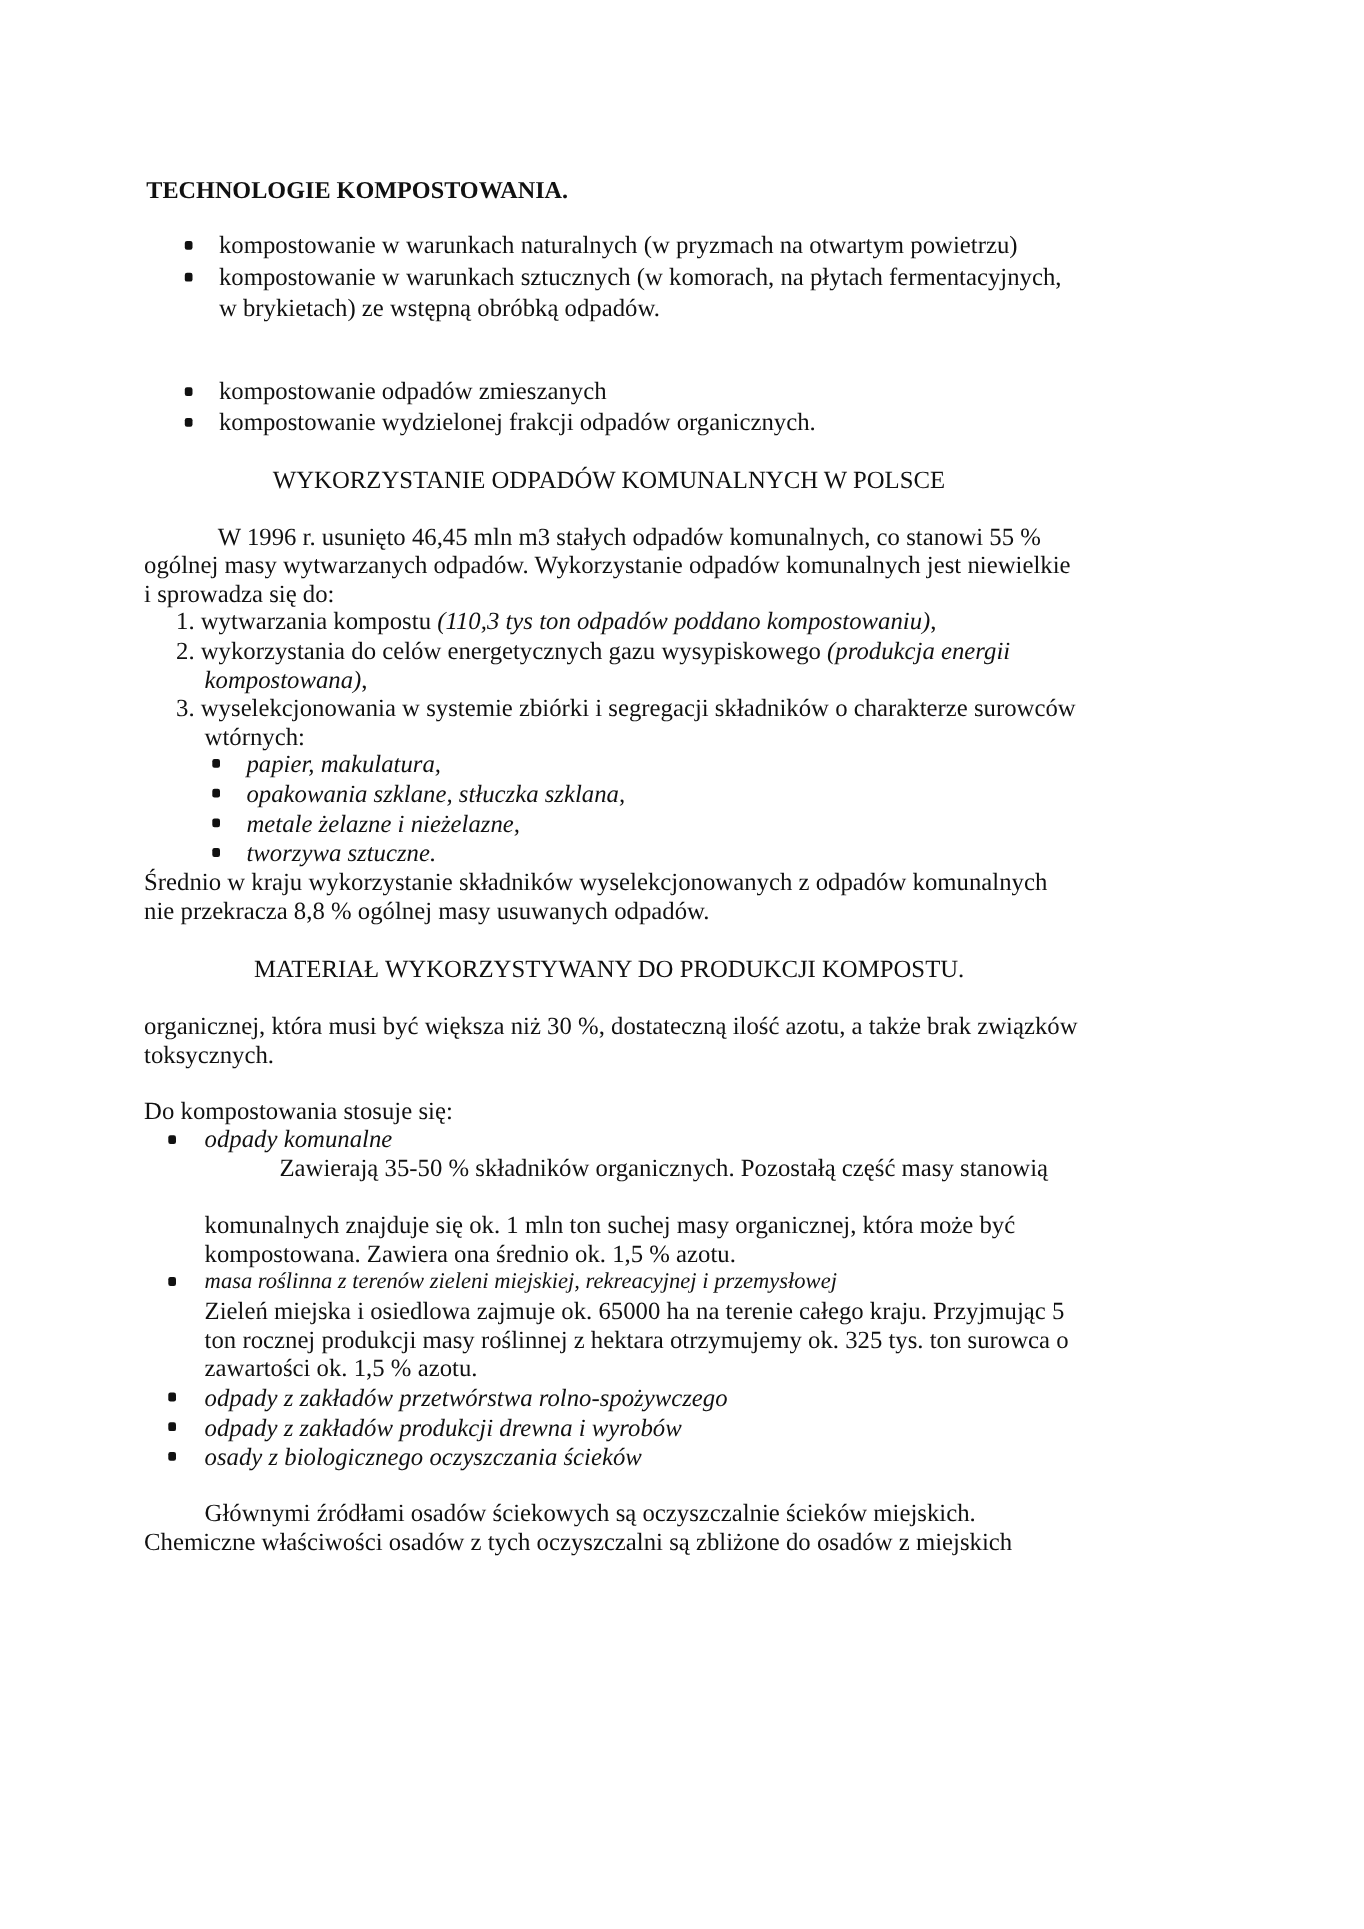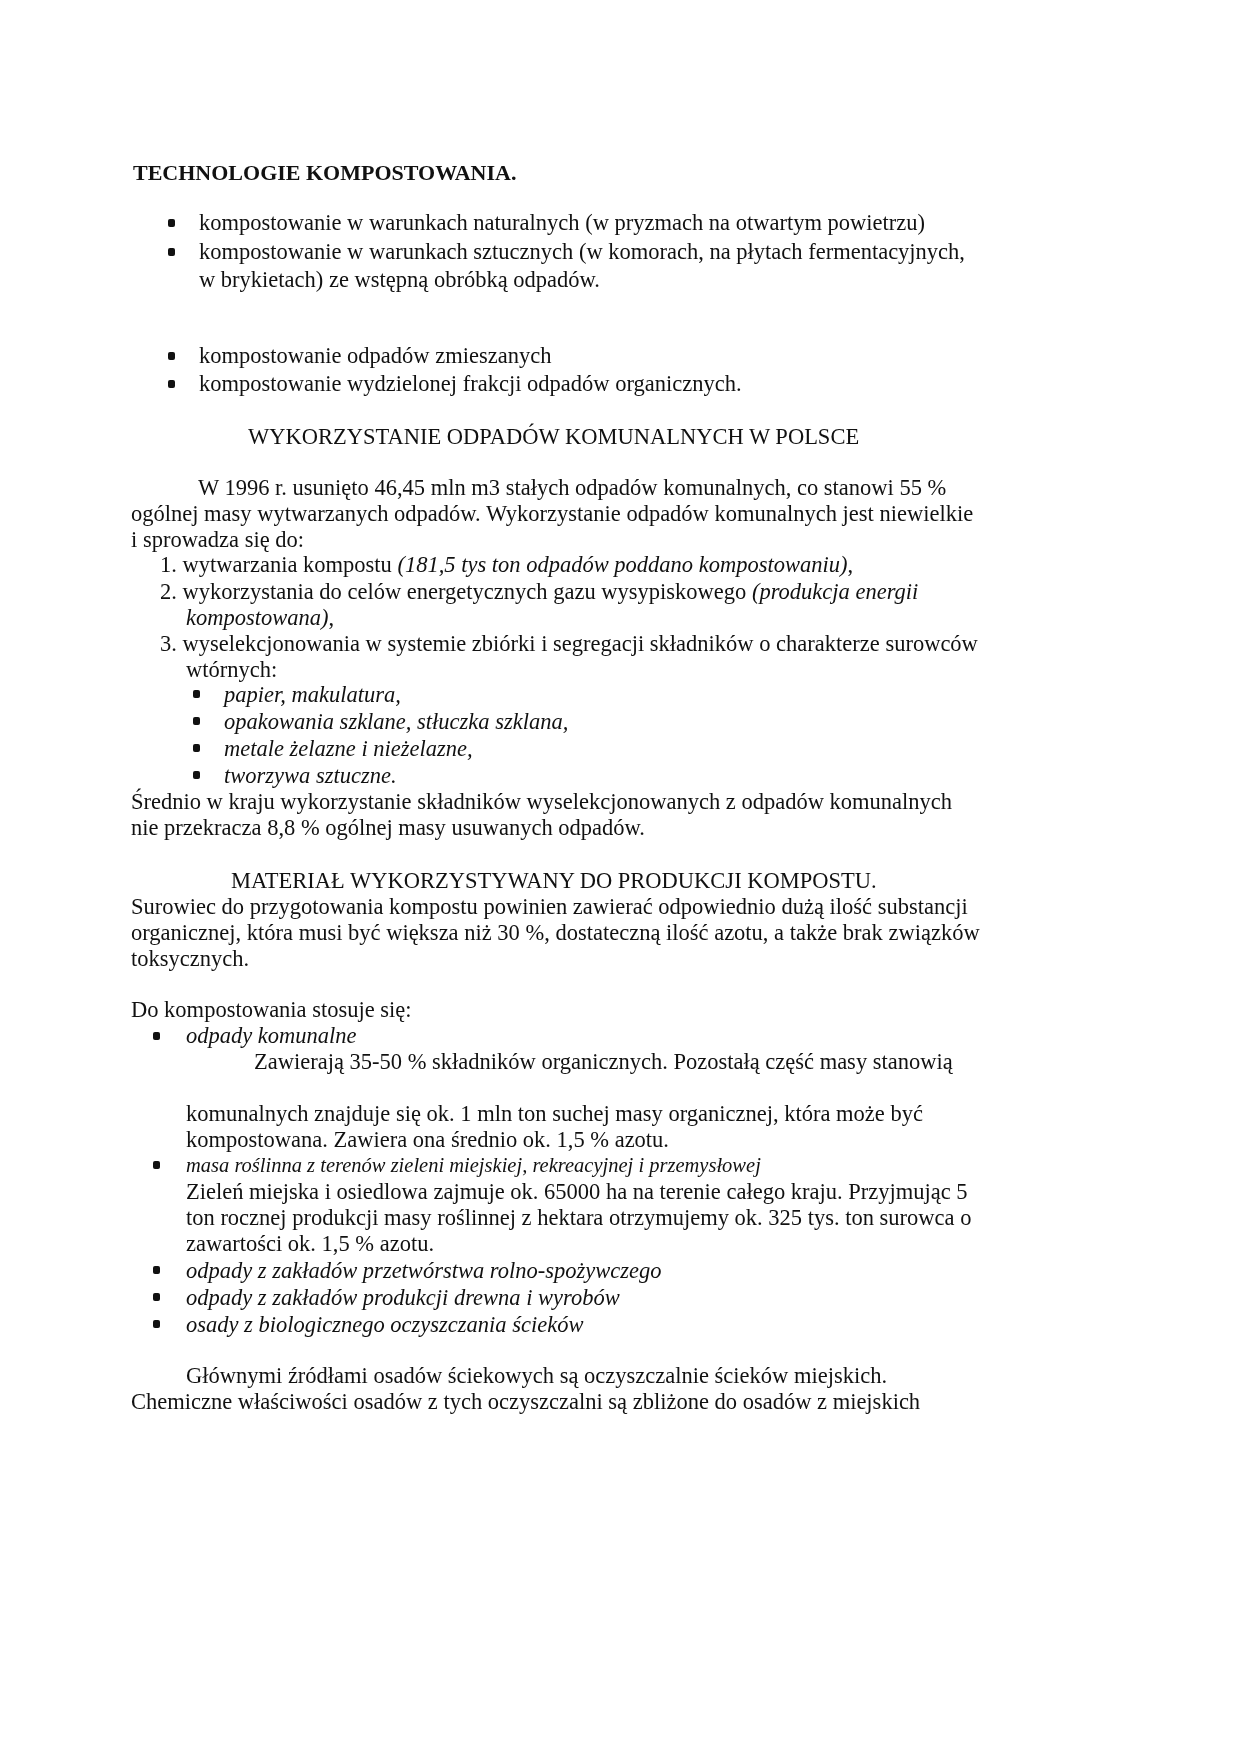--- a/index.html
+++ b/index.html
@@ -37,21 +37,21 @@
   <div class="ln" style="left:199px; top:369px;">kompostowanie wydzielonej frakcji odpadów organicznych.</div>
 
   <div class="ln" style="left:248px; top:422px;">WYKORZYSTANIE ODPADÓW KOMUNALNYCH W POLSCE</div>
 
   <div class="ln" style="left:198px; top:473px;">W 1996 r. usunięto 46,45 mln m3 stałych odpadów komunalnych, co stanowi 55 %</div>
   <div class="ln" style="left:131px; top:499px;">ogólnej masy wytwarzanych odpadów. Wykorzystanie odpadów komunalnych jest niewielkie</div>
   <div class="ln" style="left:131px; top:525px;">i sprowadza się do:</div>
 
   <div class="ln" style="left:160px; top:550px;">
     <span>1.</span>
-    <span>wytwarzania kompostu </span><span class="i">(181,5 tys ton odpadów poddano kompostowaniu)</span><span>,</span>
+    <span>wytwarzania kompostu </span><span class="i">(110,3 tys ton odpadów poddano kompostowaniu)</span><span>,</span>
   </div>
   <div class="ln" style="left:160px; top:577px;">
     <span>2.</span>
     <span>wykorzystania do celów energetycznych gazu wysypiskowego </span><span class="i">(produkcja energii</span>
   </div>
   <div class="ln" style="left:186px; top:603px;">
     <span class="i">kompostowana)</span><span>,</span>
   </div>
   <div class="ln" style="left:160px; top:629px;">
     <span>3.</span>
@@ -65,21 +65,20 @@
   <div class="ln i" style="left:224px; top:707px;">opakowania szklane, stłuczka szklana,</div>
   <span class="bul" style="left:193px; top:744px;"></span>
   <div class="ln i" style="left:224px; top:734px;">metale żelazne i nieżelazne,</div>
   <span class="bul" style="left:193px; top:771px;"></span>
   <div class="ln i" style="left:224px; top:761px;">tworzywa sztuczne.</div>
 
   <div class="ln" style="left:131px; top:787px;">Średnio w kraju wykorzystanie składników wyselekcjonowanych z odpadów komunalnych</div>
   <div class="ln" style="left:131px; top:813px;">nie przekracza 8,8 % ogólnej masy usuwanych odpadów.</div>
 
   <div class="ln" style="left:231px; top:866px;">MATERIAŁ WYKORZYSTYWANY DO PRODUKCJI KOMPOSTU.</div>
-  <div class="ln" style="left:131px; top:892px;">Surowiec do przygotowania kompostu powinien zawierać odpowiednio dużą ilość substancji</div>
   <div class="ln" style="left:131px; top:918px;">organicznej, która musi być większa niż 30 %, dostateczną ilość azotu, a także brak związków</div>
   <div class="ln" style="left:131px; top:944px;">toksycznych.</div>
 
   <div class="ln" style="left:131px; top:995px;">Do kompostowania stosuje się:</div>
 
   <span class="bul" style="left:153px; top:1032px;"></span>
   <div class="ln i" style="left:186px; top:1021px;">odpady komunalne</div>
   <div class="ln" style="left:254px; top:1047px;">Zawierają 35-50 % składników organicznych. Pozostałą część masy stanowią</div>
   <div class="ln" style="left:186px; top:1099px;">komunalnych znajduje się ok. 1 mln ton suchej masy organicznej, która może być</div>
   <div class="ln" style="left:186px; top:1125px;">kompostowana. Zawiera ona średnio ok. 1,5 % azotu.</div>

